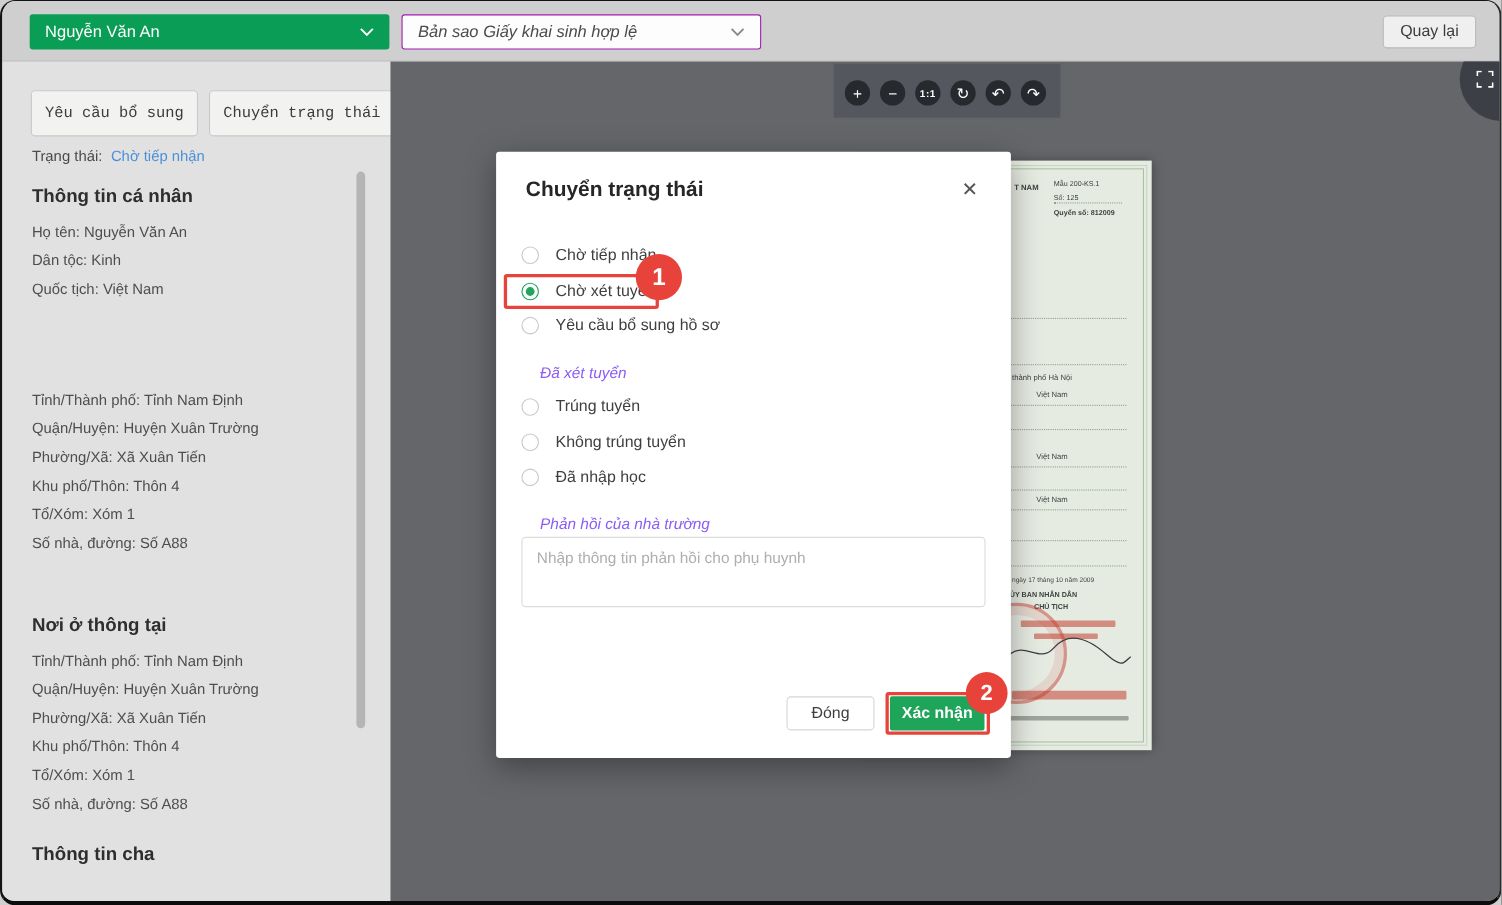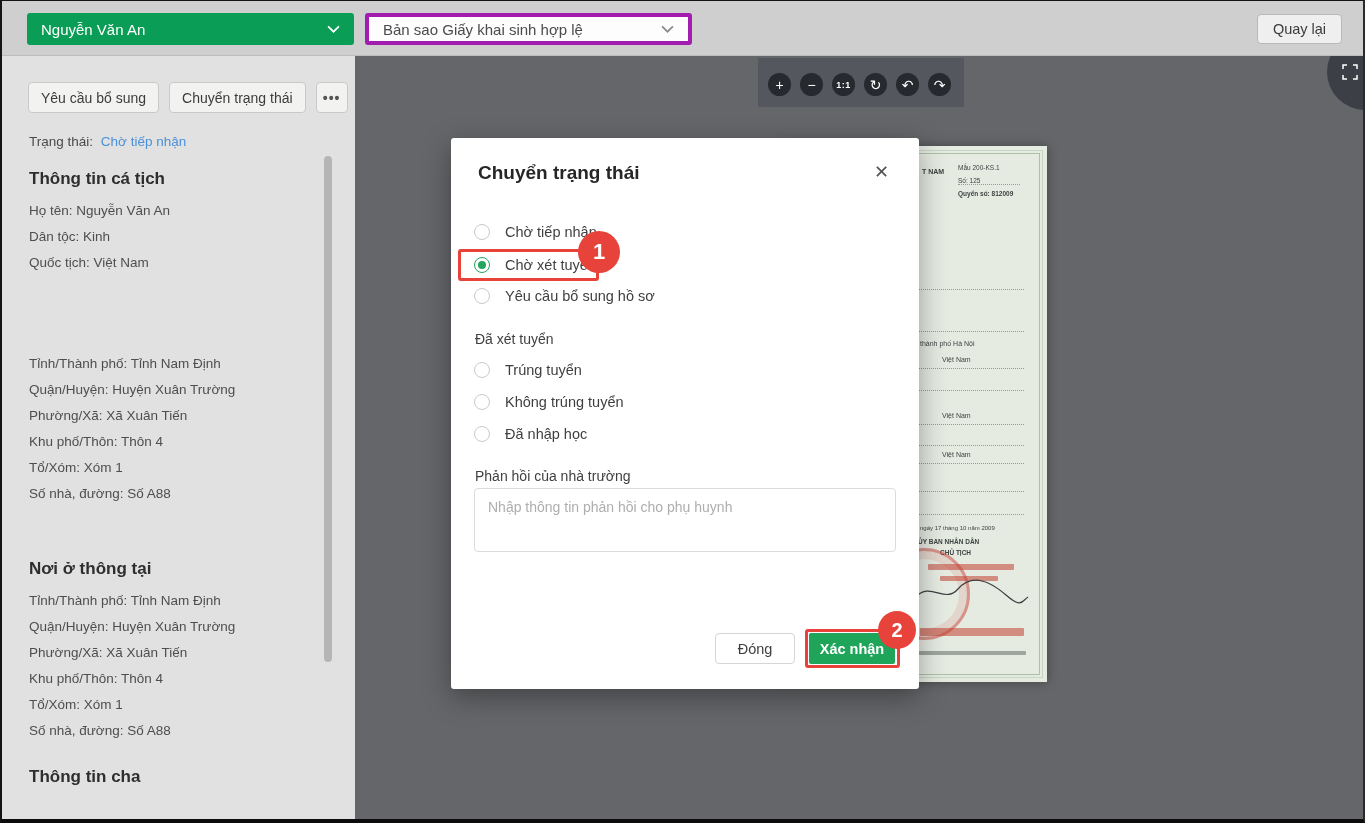--- a/index.html
+++ b/index.html
@@ -1,35 +1,35 @@
 <!DOCTYPE html>
 <html><head>
 <meta charset="utf-8">
 <style>
   * { margin:0; padding:0; box-sizing:border-box; }
   html,body { width:1365px; height:823px; overflow:hidden; }
   body { font-family:"Liberation Sans", sans-serif; background:#cfcfcf; }
   #app { position:relative; width:1365px; height:823px; overflow:hidden;
-         border-left:2px solid #141414; border-bottom:4px solid #0c0c0c; border-top:1px solid #141414; border-right:2px solid #2a2a2a; }
+         border-left:2px solid #141414; border-bottom:4px solid #0c0c0c; border-top:1px solid #141414; border-right:2px solid #2a2a2a;border-radius:14px; }
 
   
   .topbar { position:absolute; left:0; top:0; width:1365px; height:55px; background:#cfcfcf; border-bottom:1px solid #bdbdbd; }
   .select { position:absolute; top:12px; height:32px; border-radius:3px; display:flex; align-items:center;
             padding:0 14px; font-size:15px; cursor:pointer; }
   .select .chev { margin-left:auto; display:flex; align-items:center; }
   .select-green { left:25px; width:327px; background:#0a9d55; color:#fff; }
-  .select-white { left:363px; width:327px; background:#fdfdfd; color:#4b4b4b; border:4px solid #a21caf; }
+  .select-white { left:363px; width:327px; background:#fdfdfd; color:#4b4b4b; border:1px solid #a21caf;font-style:italic; }
   .btn-back { position:absolute; right:25px; top:13px; width:85px; height:30px; background:#efefef; border:1px solid #b9b9b9;
               border-radius:4px; font-size:14.5px; color:#3b3b3b; display:flex; align-items:center; justify-content:center; cursor:pointer; }
 
   
   .sidebar { position:absolute; left:0; top:55px; width:353px; height:768px; background:#e2e1e1; }
   .side-actions { position:absolute; left:26px; top:26px; display:flex; gap:10px; }
-  .side-btn { height:31px; background:#f2f2f1; border:1px solid #c9c9c9; border-radius:4px; font-size:14px; color:#3c3c3c;
-              display:flex; align-items:center; justify-content:center; padding:0 12px; cursor:pointer; white-space:nowrap; }
+  .side-btn { height:42px; background:#f2f2f1; border:1px solid #c9c9c9; border-radius:4px; font-size:14px; color:#3c3c3c;
+              display:flex; align-items:center; justify-content:center; padding:0 12px; cursor:pointer; white-space:nowrap;font-family:Liberation Mono, monospace; }
   .side-btn.more { width:32px; letter-spacing:1px; font-weight:bold; color:#555; }
   .status-line { position:absolute; left:27px; top:78px; font-size:13.5px; color:#4a4a4a; }
   .status-line a { color:#4a90d9; text-decoration:none; margin-left:4px; cursor:pointer; }
   .section { position:absolute; left:27px; width:285px; }
   .section h3 { font-size:17px; font-weight:bold; color:#2e2e2e; margin-bottom:9px; }
   .section .item { font-size:13.5px; color:#4e4e4e; line-height:26px; }
   .side-scroll { position:absolute; left:322px; top:100px; width:8px; height:506px; background:#b5b5b5; border-radius:4px; }
 
   
   .viewer { position:absolute; left:353px; top:55px; width:1012px; height:768px; background:#646669; overflow:hidden; }
@@ -55,21 +55,21 @@
   
   .modal { position:absolute; left:449px; top:137px; width:468px; height:551px; background:#fff; border-radius:3px;
            box-shadow:0 8px 28px rgba(0,0,0,.35); }
   .modal-title { position:absolute; left:27px; top:24px; font-size:19px; font-weight:bold; color:#262626; }
   .modal-close { position:absolute; left:423px; top:24px; font-size:18px; color:#555; cursor:pointer; line-height:20px; }
   .radio-row { position:absolute; left:23px; display:flex; align-items:center; gap:15px; cursor:pointer; height:22px; }
   .radio { width:16px; height:16px; border-radius:50%; border:1px solid #c9c9c9; background:#fff; flex:0 0 16px; position:relative; }
   .radio.checked { border:1px solid #23a55e; }
   .radio.checked::after { content:""; position:absolute; left:3px; top:3px; width:8px; height:8px; border-radius:50%; background:#23a55e; }
   .radio-label { font-size:14.5px; color:#3f3f3f; }
-  .group-label { position:absolute; left:24px; font-size:14px; color:#404040; }
+  .group-label { position:absolute; left:40px; font-size:14px; color:#8b5cf6;font-style:italic; }
   .feedback-area { position:absolute; left:23px; top:350px; width:422px; height:64px; border:1px solid #dcdcdc; border-radius:4px;
                    resize:none; font-family:"Liberation Sans", sans-serif; font-size:14px; color:#444; padding:10px 13px; outline:none; }
   .feedback-area::placeholder { color:#aeaeae; }
   .btn-close { position:absolute; left:264px; top:495px; width:80px; height:31px; background:#fff; border:1px solid #d6d6d6;
                border-radius:4px; font-size:14.5px; color:#3f3f3f; display:flex; align-items:center; justify-content:center; cursor:pointer; }
   .btn-confirm { position:absolute; left:358px; top:495px; width:86px; height:31px; background:#1ea55a; border:none; border-radius:2px;
                  font-size:14.5px; font-weight:bold; color:#fff; display:flex; align-items:center; justify-content:center; cursor:pointer; }
 
   
   .anno-box { position:absolute; border:3px solid #e8433a; border-radius:3px; pointer-events:none; }
@@ -110,21 +110,21 @@
       <div class="side-btn">Yêu cầu bổ sung</div>
       <div class="side-btn">Chuyển trạng thái</div>
       <div class="side-btn more">•••</div>
     </div>
     <div class="status-line">
       <span>Trạng thái:</span>
       <a>Chờ tiếp nhận</a>
     </div>
 
     <div class="section" style="top:113px">
-      <h3>Thông tin cá tịch</h3>
+      <h3>Thông tin cá nhân</h3>
       <div class="item">Họ tên: Nguyễn Văn An</div>
       <div class="item">Dân tộc: Kinh</div>
       <div class="item">Quốc tịch: Việt Nam</div>
     </div>
 
     <div class="section" style="top:295px">
       <div class="item">Tỉnh/Thành phố: Tỉnh Nam Định</div>
       <div class="item">Quận/Huyện: Huyện Xuân Trường</div>
       <div class="item">Phường/Xã: Xã Xuân Tiến</div>
       <div class="item">Khu phố/Thôn: Thôn 4</div>

